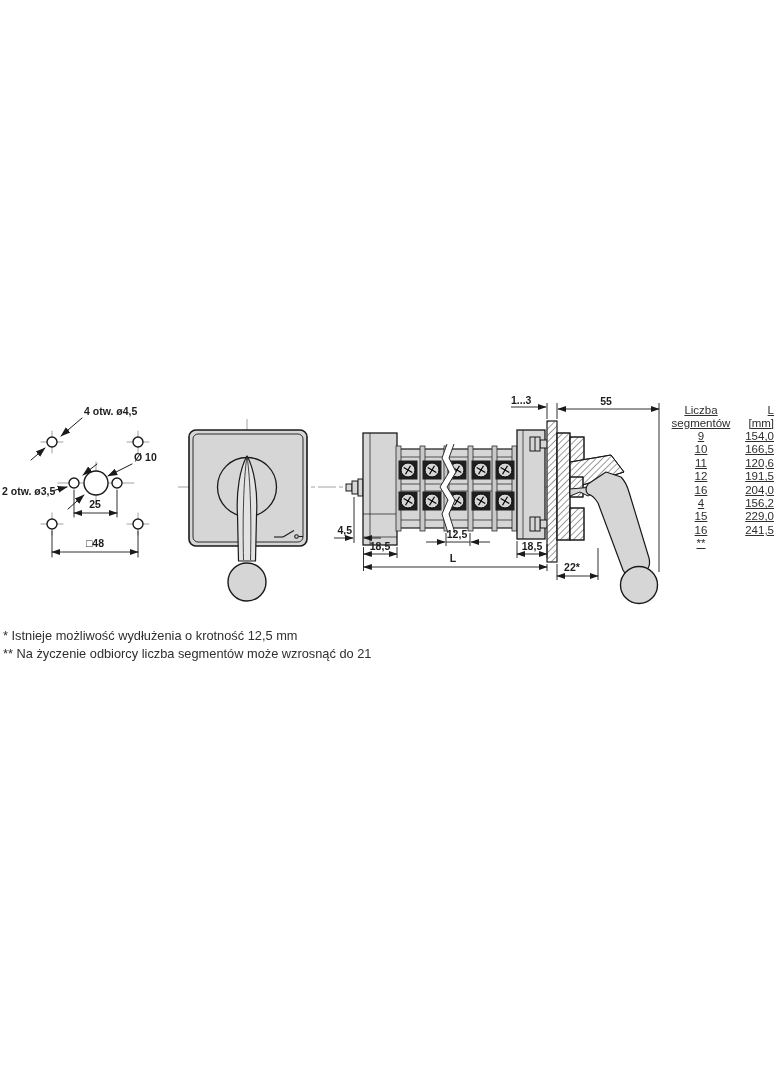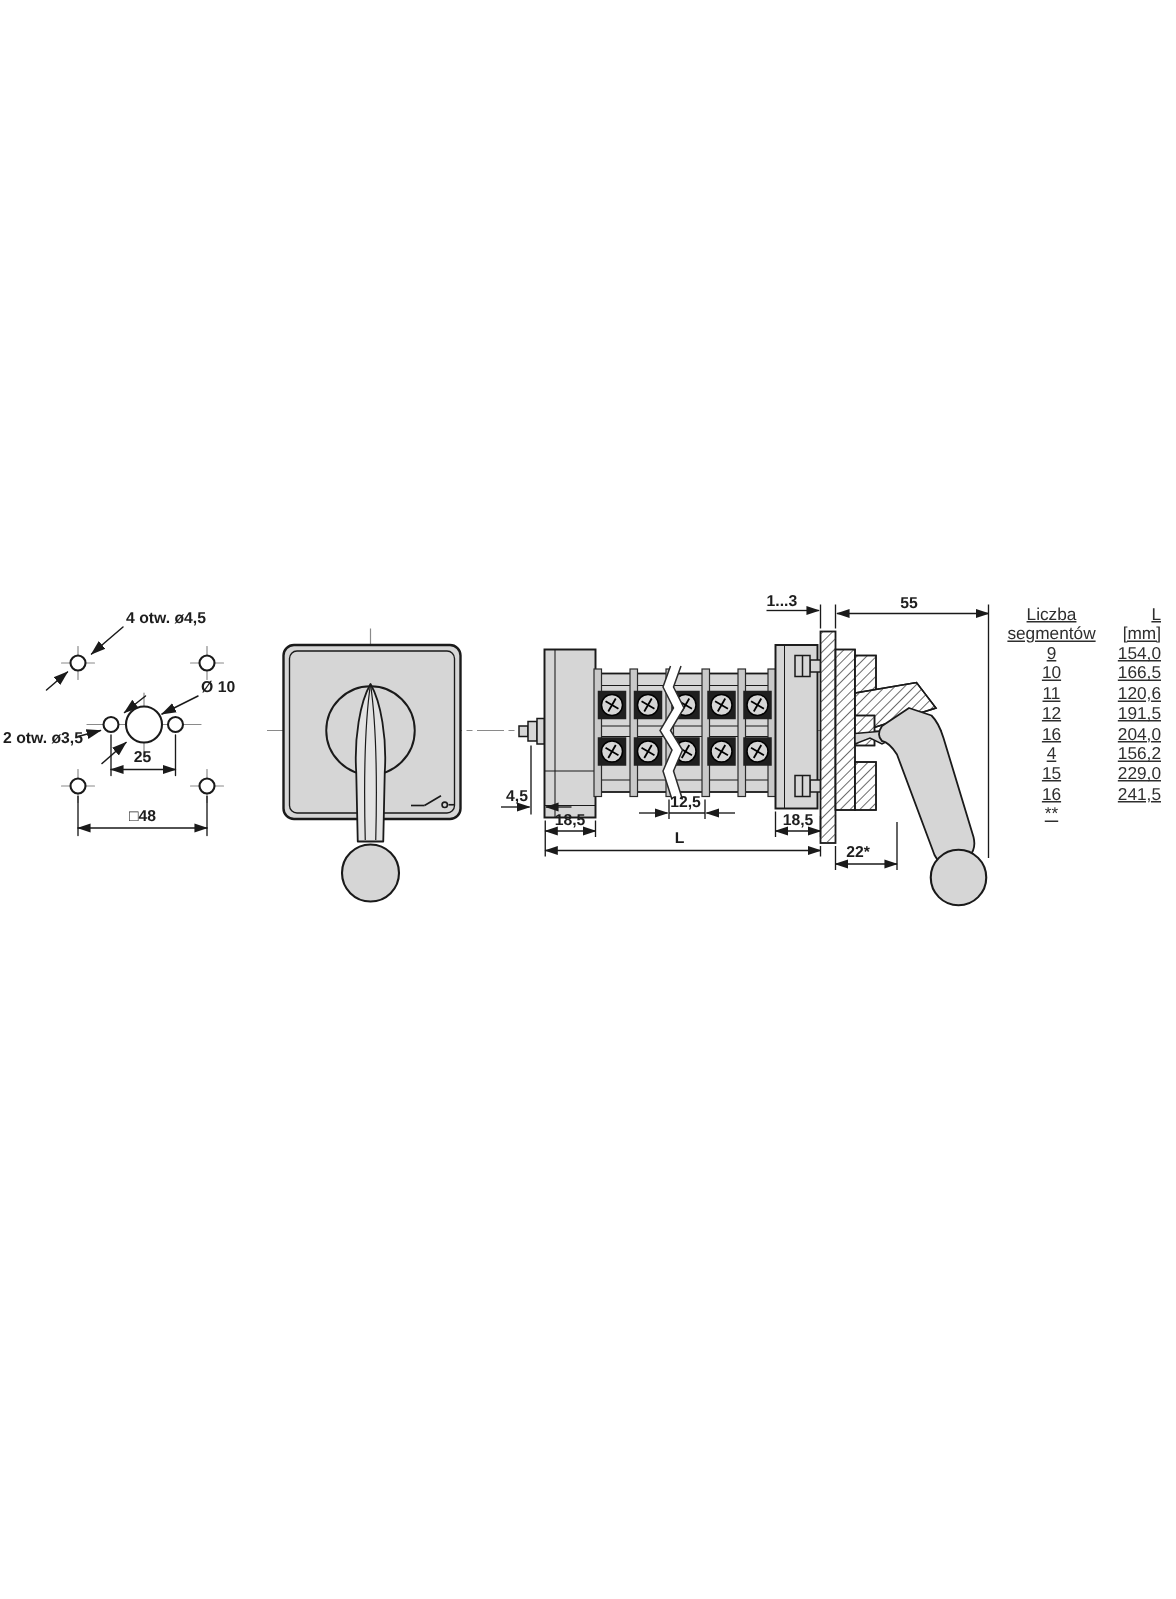--- a/index.html
+++ b/index.html
@@ -317,15 +317,17 @@
       <div class="seg-c1">16</div>
       <div class="seg-c2">241,5</div>
     </div>
     <div class="seg-row">
       <div class="seg-c1">**</div>
       <div class="seg-c2"></div>
     </div>
   </div>
 
   <div class="footnotes">
+    <div>* Istnieje możliwość wydłużenia o krotność 12,5 mm</div>
+    <div>** Na życzenie odbiorcy liczba segmentów może wzrosnąć do 21</div>
   </div>
 
 </div>
 
 </body></html>

